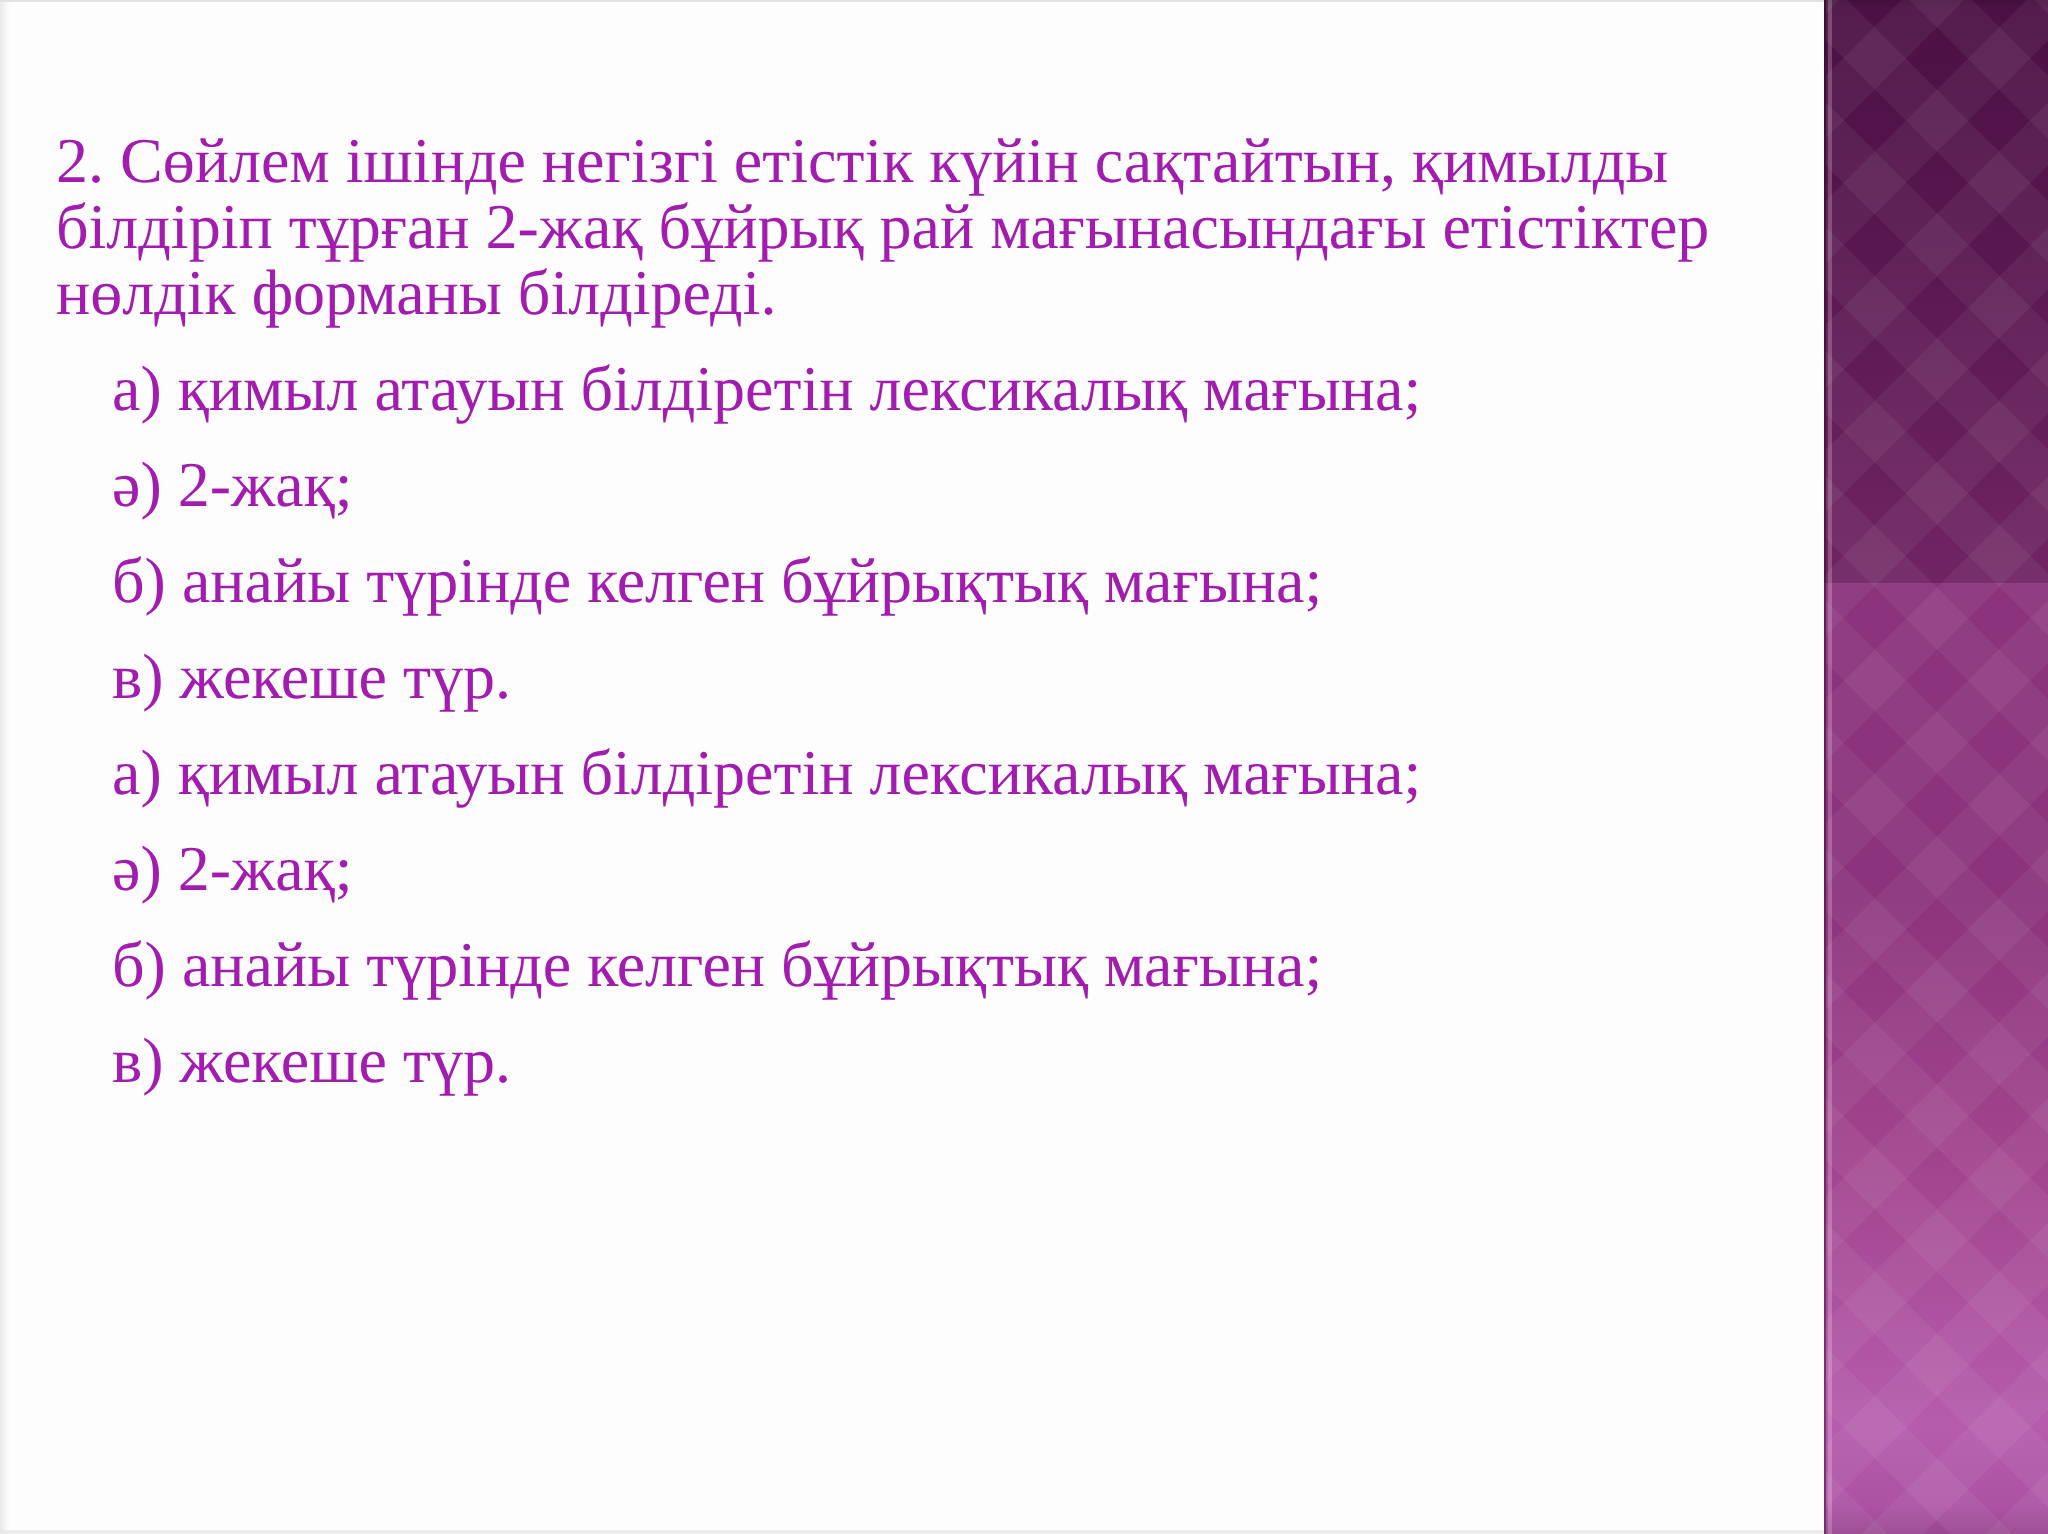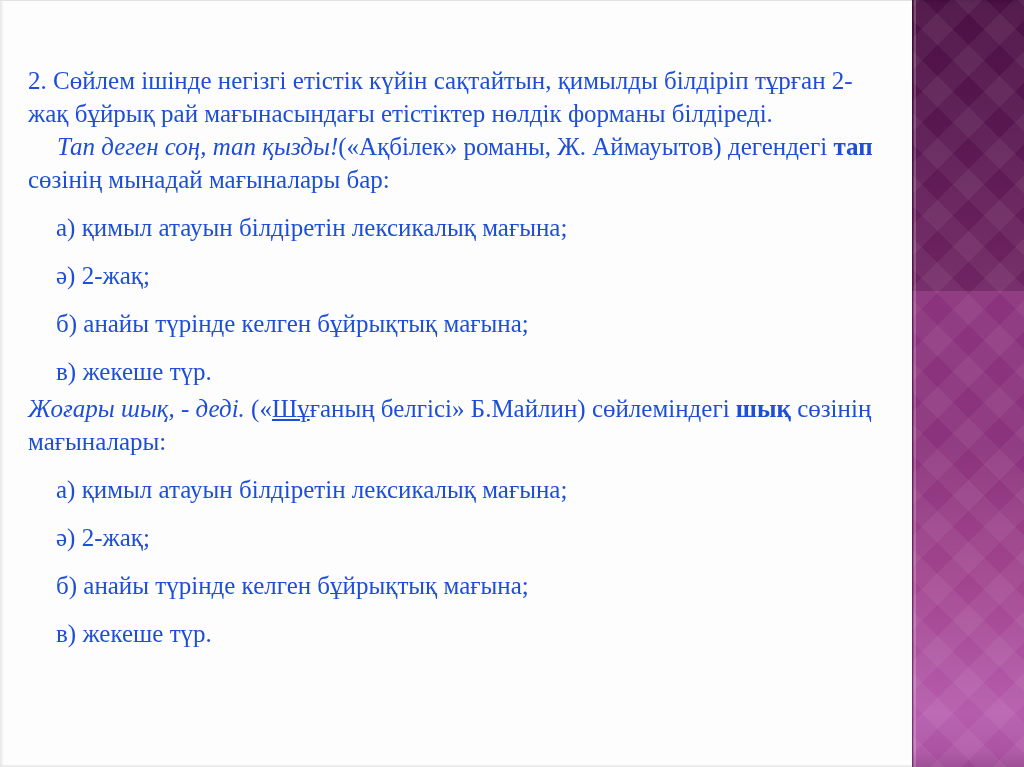--- a/index.html
+++ b/index.html
@@ -13,22 +13,22 @@
     background:#fdfdfd;
     box-shadow: inset 0 1px 0 #e2e2e2,
                 inset 4px 0 3px -2px #e7e7e7,
                 inset 0 -2px 0 #ededed;
   }
   .content {
     position:absolute; top:0; left:0;
     box-sizing:border-box;
     width:892px;
     padding:64px 0 0 28px;
-    color:#1d4ed8;
-    font-size:25px;
+    color:#a21caf;
+    font-size:32px;
     line-height:33px;
   }
   .para { margin:0; }
   .indent { text-indent:29px; }
   .sp { margin-top:15px; }
   .sp4 { margin-top:4px; }
   .li { margin-left:28px; }
   .conclusion { text-indent:8px; }
   .it { font-style:italic; }
   .bold { font-weight:bold; }
@@ -57,28 +57,26 @@
   }
 </style>
 </head>
 <body>
 
 <div class="slide">
   <div class="content">
 
     <p class="para">2. Сөйлем ішінде негізгі етістік күйін сақтайтын, қимылды білдіріп тұрған 2-жақ бұйрық рай мағынасындағы етістіктер нөлдік форманы білдіреді.</p>
 
-    <p class="para indent"><span class="it">Тап деген соң, тап қызды!</span><span>(«Ақбілек» романы, Ж. Аймауытов) дегендегі </span><span class="bold">тап</span><span> сөзінің мынадай мағыналары бар:</span></p>
 
     <p class="para li sp">а) қимыл атауын білдіретін лексикалық мағына;</p>
     <p class="para li sp">ә) 2-жақ;</p>
     <p class="para li sp">б) анайы түрінде келген бұйрықтық мағына;</p>
     <p class="para li sp">в) жекеше түр.</p>
 
-    <p class="para sp4"><span class="it">Жоғары шық, - деді.</span><span> («</span><span class="ul">Шұ</span><span>ғаның белгісі» Б.Майлин) сөйлеміндегі </span><span class="bold">шық</span><span> сөзінің мағыналары:</span></p>
 
     <p class="para li sp">а) қимыл атауын білдіретін лексикалық мағына;</p>
     <p class="para li sp">ә) 2-жақ;</p>
     <p class="para li sp">б) анайы түрінде келген бұйрықтық мағына;</p>
     <p class="para li sp">в) жекеше түр.</p>
 
 
   </div>
 
   <div class="accent-bar"></div>

